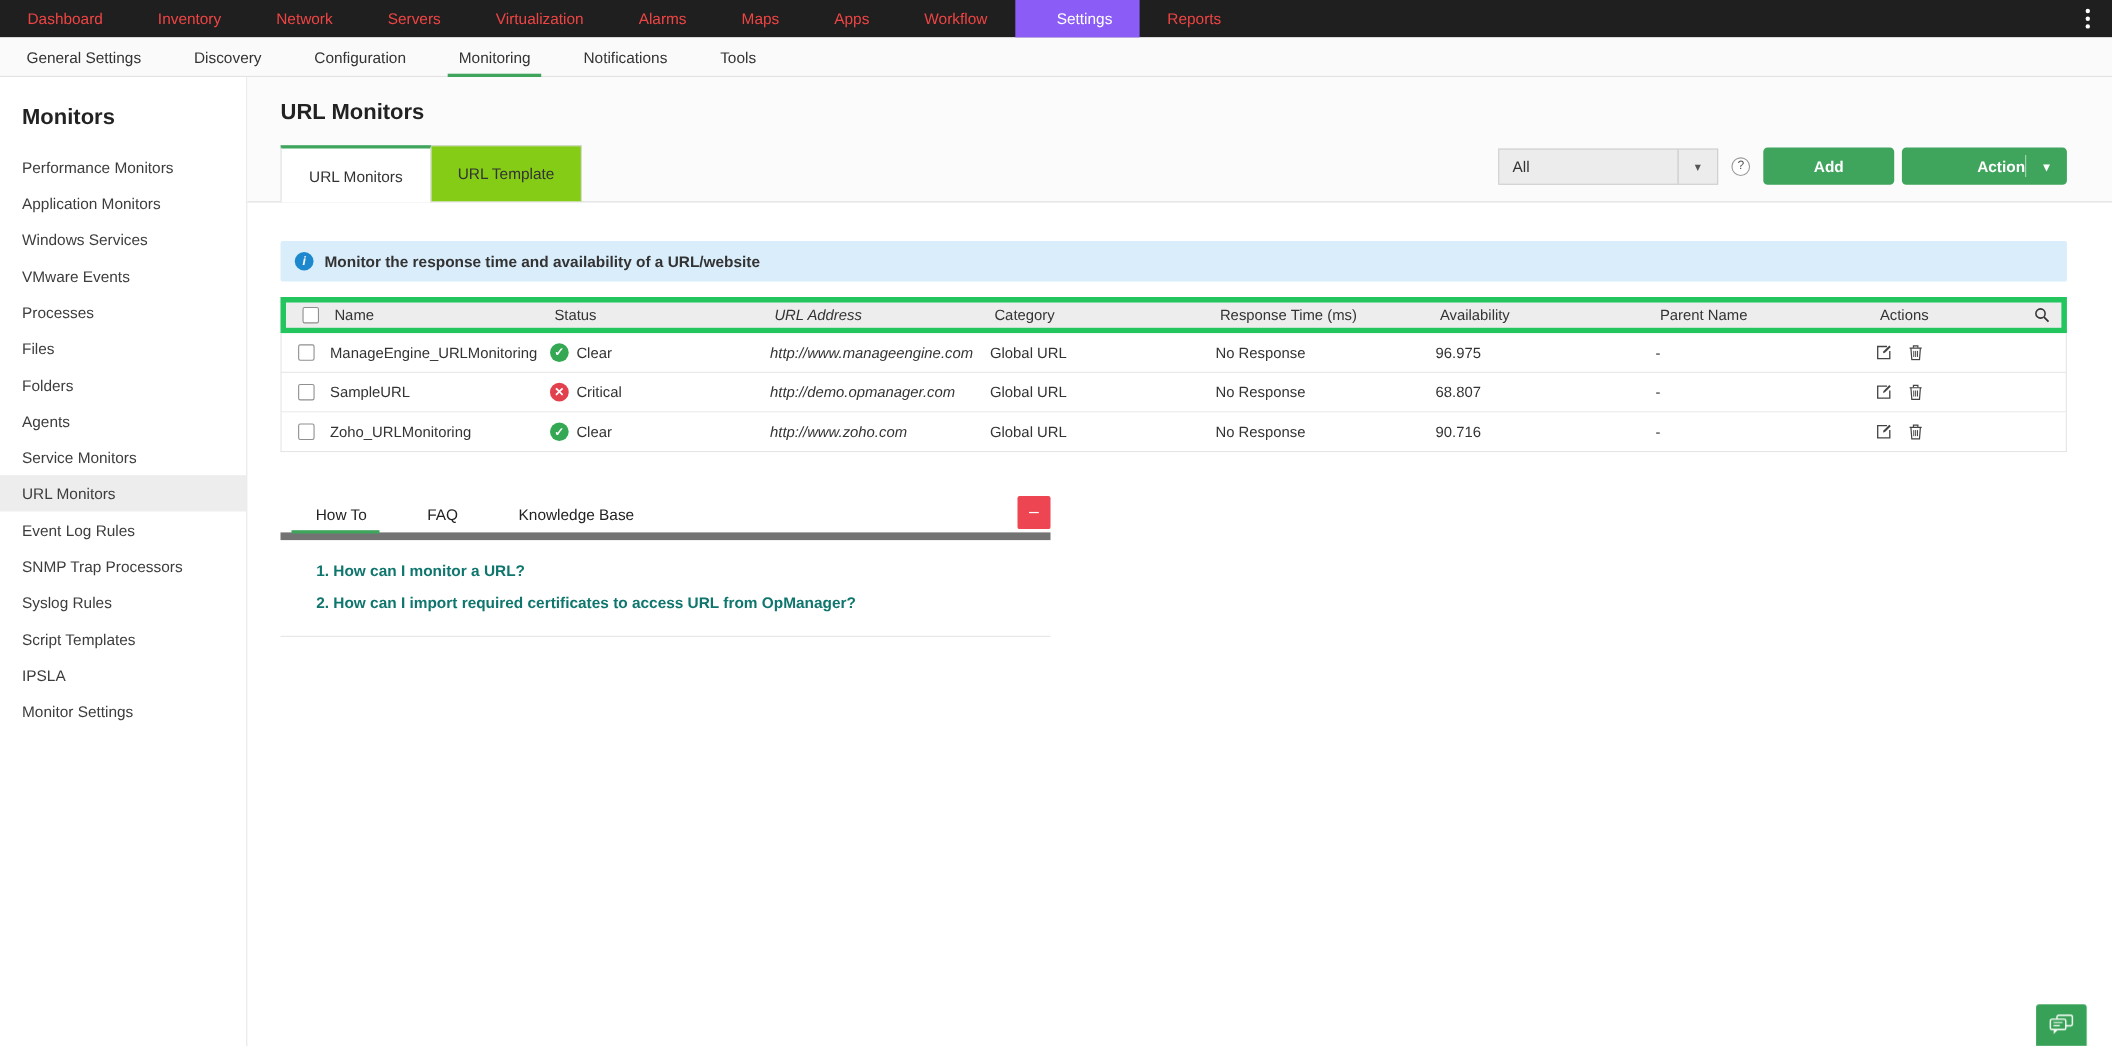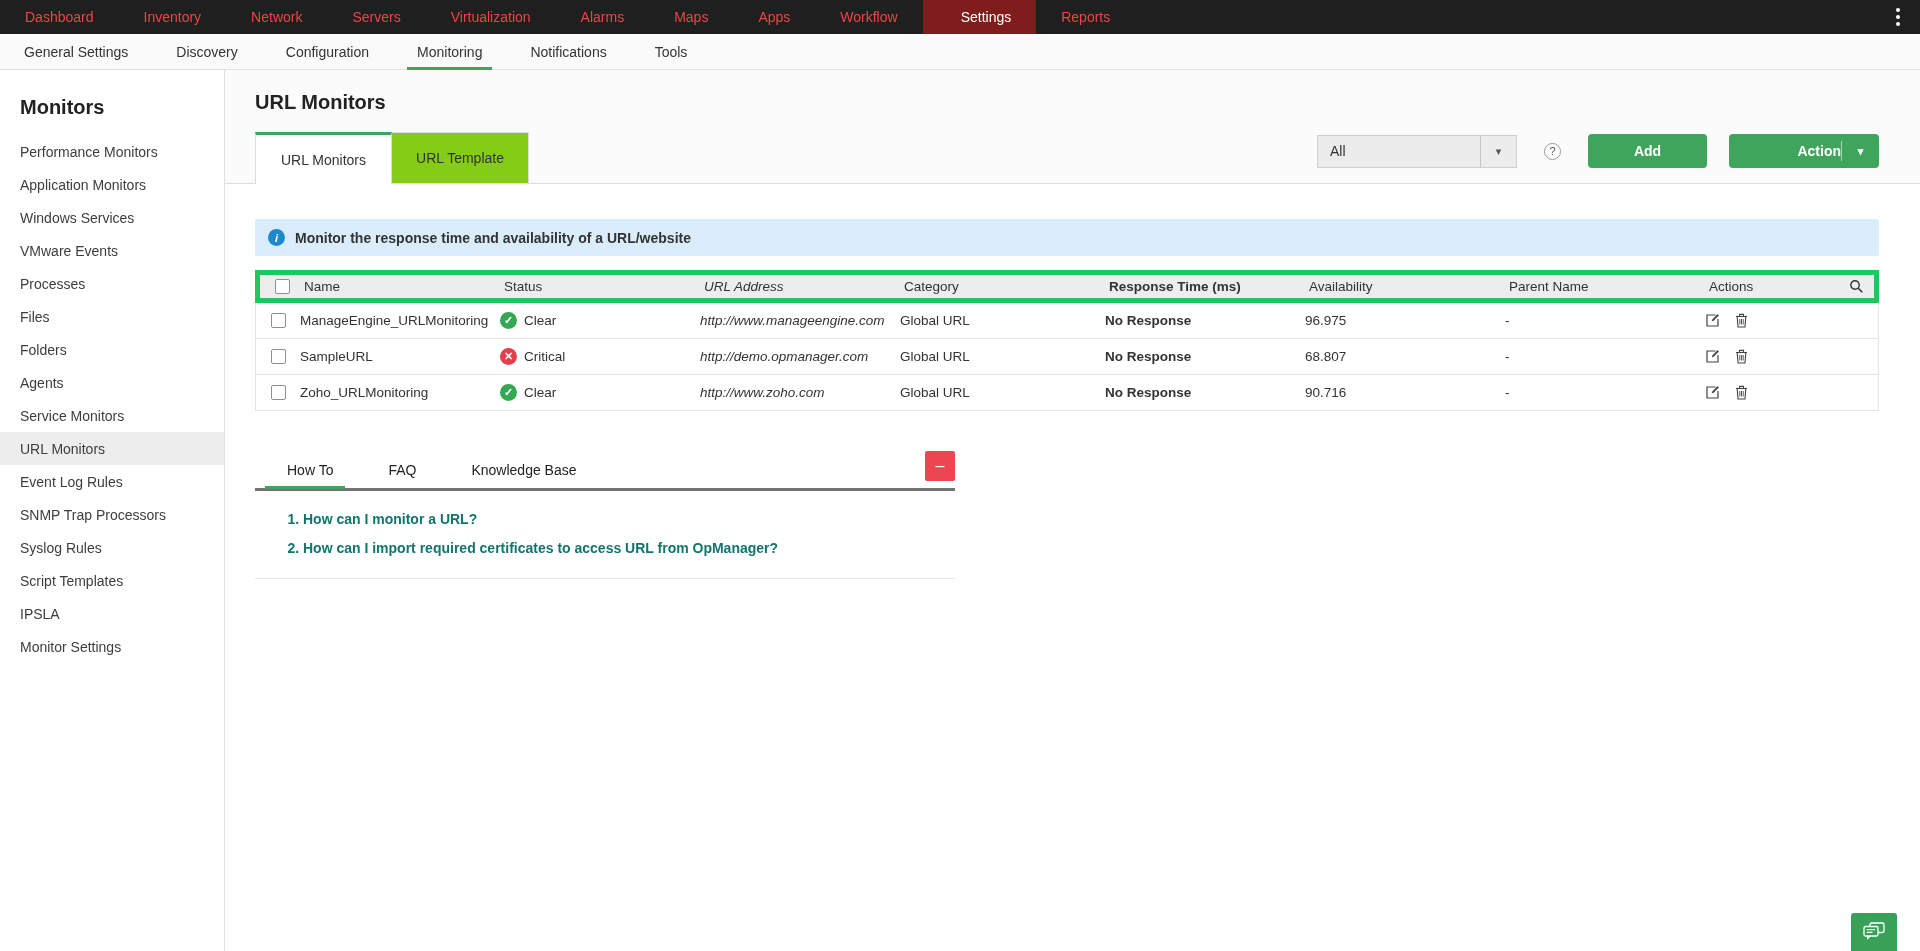--- a/index.html
+++ b/index.html
@@ -5,21 +5,21 @@
   * { box-sizing: border-box; }
   html,body { margin:0; padding:0; }
   body {
     width:1920px; height:951px; overflow:hidden;
     font-family:"Liberation Sans", sans-serif;
     background:#fff; color:#333;
   }
   
   .topbar { height:34px; background:#1F1F1F; display:flex; align-items:stretch; }
   .topnav-item { padding:0 25px; display:flex; align-items:center; font-size:14px; color:#ef4444; cursor:pointer; white-space:nowrap; }
-  .topnav-item.active { background:#7f1d1d; color:#fff;padding-left:38px; }
+  .topnav-item.active { background:#8b5cf6; color:#fff;padding-left:38px; }
   .kebab { margin-left:auto; display:flex; flex-direction:column; justify-content:center; gap:3px; padding:0 20px; cursor:pointer; }
   .kebab i { width:4px; height:4px; border-radius:50%; background:#fff; display:block; }
   
   .subnav { height:36px; background:#FAFAFA; border-bottom:1px solid #E3E3E3; display:flex; align-items:stretch; }
   .subnav-item { padding:0 24px; display:flex; align-items:center; font-size:14px; color:#333; position:relative; cursor:pointer; white-space:nowrap; }
   .subnav-item.active::after { content:""; position:absolute; left:14px; right:14px; bottom:-1px; height:3px; background:#3FA45C; }
   
   .page { display:flex; height:881px; }
   .sidebar { width:225px; flex-shrink:0; background:#fff; border-right:1px solid #E0E0E0; }
   .sidebar h2 { font-size:20px; font-weight:bold; color:#222; margin:26px 0 16px 20px; }
@@ -29,52 +29,52 @@
   .content { flex:1; background:#fff; padding:0 43px 0 30px; position:relative; }
   .content-head { background:#FBFBFB; margin:0 -43px 0 -30px; padding:0 43px 0 30px; border-bottom:1px solid #DDDDDD; }
   .content-head h1 { font-size:20px; font-weight:bold; color:#222; margin:0; padding-top:21px; }
   
   .tabs-row { display:flex; margin-top:18px; height:51px; }
   .tabs { display:flex; height:100%; }
   .tab { width:137px; display:flex; align-items:center; justify-content:center; font-size:14px; color:#333;
          background:#84cc16; border:1px solid #DDDDDD; border-bottom:none; cursor:pointer; }
   .tab + .tab { border-left:none; }
   .tab.active { background:#fff; border-top:3px solid #3FA45C; margin-bottom:-1px; z-index:2; }
-  .controls { margin-left:auto; display:flex; align-items:center; gap:22px; align-self:flex-start; margin-top:2px; }
+  .controls { margin-left:auto; display:flex; align-items:center; gap:7px; align-self:flex-start; margin-top:2px; }
   .filter-select { width:200px; height:33px; background:#ECECEC; border:1px solid #CFCFCF; display:flex; align-items:center; font-size:14px; color:#333; cursor:pointer; }
   .filter-select .val { flex:1; padding-left:12px; }
   .caret-box { width:36px; height:100%; border-left:1px solid #C6C6C6; display:flex; align-items:center; justify-content:center; color:#555; font-size:11px; }
   .help-circle { width:17px; height:17px; border-radius:50%; border:1px solid #999; color:#555; font-size:11px; display:flex; align-items:center; justify-content:center; margin:0 5px; cursor:pointer; background:#fff; }
   .btn { height:34px; background:#3FA45C; color:#fff; border:none; border-radius:4px; font-size:14px; font-weight:bold; font-family:inherit; cursor:pointer; }
   .btn.add { width:119px; }
   .btn.action { width:150px; display:flex; align-items:center; padding:0; }
   .btn.action .label { flex:1; text-align:right;margin-left:24px; }
   .split-caret { width:38px; height:20px; border-left:1px solid rgba(255,255,255,.55); display:flex; align-items:center; justify-content:center; font-size:11px; color:#fff; }
   
   .banner { margin-top:35px; height:37px; background:#D9EDFB; border-radius:2px; display:flex; align-items:center; padding-left:13px; font-size:14px; font-weight:600; color:#333; }
   .info-icon { width:17px; height:17px; background:#1E88CE; border-radius:50%; color:#fff; font-size:11px; font-weight:bold; font-style:italic; display:flex; align-items:center; justify-content:center; margin-right:10px; flex-shrink:0; }
   
   .table { margin-top:14px; }
   .thead { display:flex; align-items:center; height:33px; background:#EDEDED; border:5px solid #22c55e; font-size:13.5px; color:#333; }
   .trow { display:flex; align-items:center; height:36px; background:#fff; border:1px solid #E5E5E5; border-top:none; font-size:13.5px; color:#333; }
   .col-cb { width:44px; display:flex; justify-content:center; }
   .col-name { width:200px; } .col-status { width:200px; } .col-url { width:200px;font-style:italic; }
-  .col-cat { width:205px; } .col-rt { width:200px;font-weight:bold; } .col-avail { width:200px; }
+  .col-cat { width:205px; } .col-rt { width:200px; } .col-avail { width:200px; }
   .col-parent { width:200px; } .col-actions { width:140px; }
   .col-search { flex:1; display:flex; justify-content:flex-end; padding-right:10px; }
   .cb { width:15px; height:15px; border:1px solid #8F8F8F; border-radius:2px; background:#fff; cursor:pointer; }
   .status { display:flex; align-items:center; gap:7px; }
   .status-icon { width:17px; height:17px; border-radius:50%; color:#fff; font-size:11px; font-weight:bold; display:flex; align-items:center; justify-content:center; flex-shrink:0; }
   .status-icon.clear { background:#35A854; }
   .status-icon.critical { background:#E2404D; }
   .action-icons { display:flex; gap:15px; align-items:center; }
   .icon-btn { cursor:pointer; display:flex; align-items:center; }
   
   .help-panel { width:700px; margin-top:40px; }
-  .help-tabs { display:flex; align-items:flex-start; border-bottom:3px solid #737373; height:40px; position:relative; }
+  .help-tabs { display:flex; align-items:flex-start; border-bottom:7px solid #737373; height:40px; position:relative; }
   .help-tab { margin-left:32px; height:100%; display:flex; align-items:center; font-size:14px; color:#222; position:relative; cursor:pointer; }
   .help-tab:first-child { margin-left:32px; }
   .help-tab + .help-tab { margin-left:55px; }
   .help-tab.active::after { content:""; position:absolute; bottom:-1px; left:-22px; right:-12px; height:3px; background:#3FA45C; }
   .collapse-btn { margin-left:auto; width:30px; height:30px; background:#EE4553; border:none; border-radius:2px; color:#fff; font-size:16px; line-height:1; display:flex; align-items:center; justify-content:center; cursor:pointer; }
   .help-panel ol { margin:20px 0 0 0; padding-left:48px; }
   .help-panel li { font-size:14px; font-weight:600; color:#0f766e; margin-bottom:13px; cursor:pointer; }
   .help-divider { border-top:1px solid #E5E5E5; margin-top:22px; }
   .help-links { margin-top:15px; text-align:right; font-size:13.5px; }
   .help-links a { color:#2D7FC1; text-decoration:none; cursor:pointer; }

